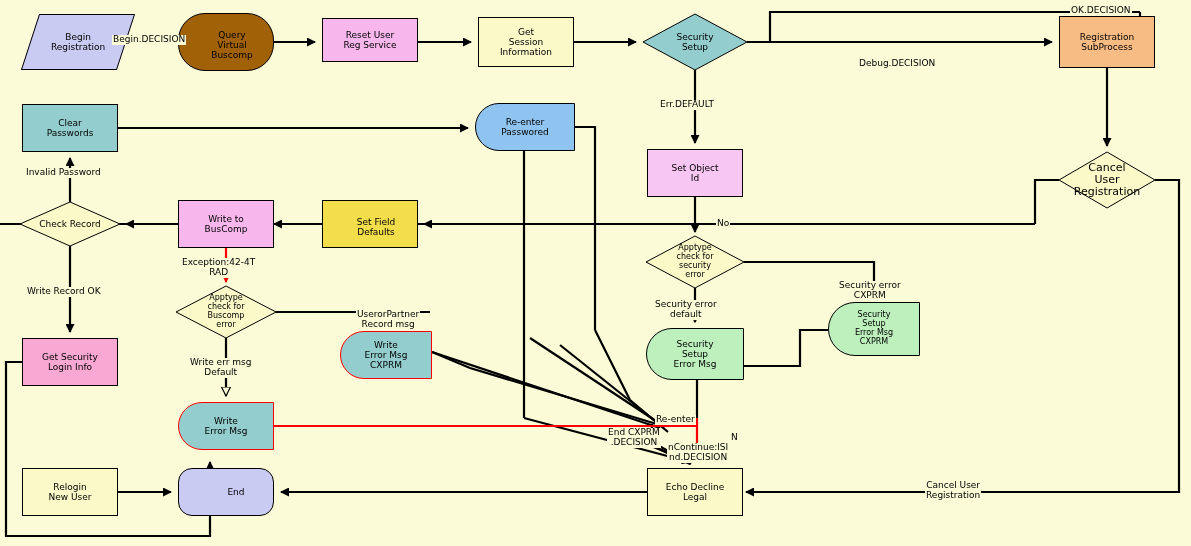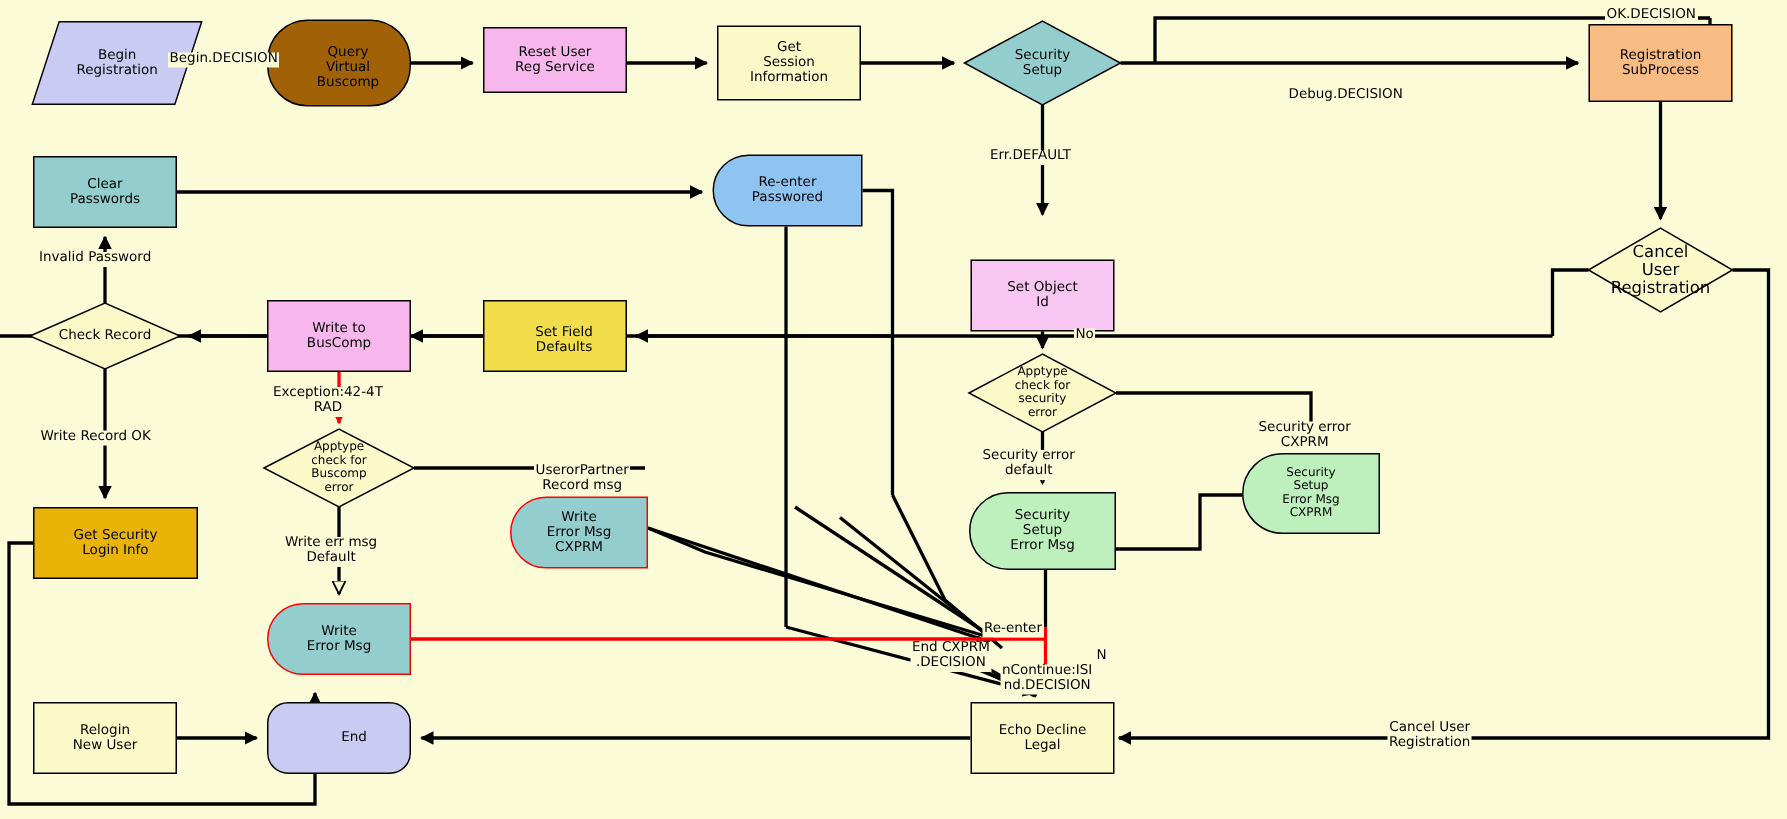--- a/index.html
+++ b/index.html
@@ -168,21 +168,21 @@
 SubProcess</span>
       </div>
       <div class="node k-process" style="left: 22px; top: 104px; width: 96px; height: 48px; background: rgb(148, 205, 205); font-size: 9px; border-color: rgb(0, 0, 0);">
         <span class="lbl" style="font-size: 9px;">Clear
 Passwords</span>
       </div>
       <div class="node k-dshape" style="left: 475px; top: 103px; width: 100px; height: 48px; background: rgb(143, 195, 240); font-size: 9px; border-color: rgb(0, 0, 0);">
         <span class="lbl" style="font-size: 9px;">Re-enter
 Passwored</span>
       </div>
-      <div class="node k-process" style="left: 647px; top: 149px; width: 96px; height: 48px; background: rgb(247, 198, 242); font-size: 9px; border-color: rgb(0, 0, 0); margin-top: 24px;">
+      <div class="node k-process" style="left: 647px; top: 149px; width: 96px; height: 48px; background: rgb(247, 198, 242); font-size: 9px; border-color: rgb(0, 0, 0);">
         <span class="lbl" style="font-size: 9px;">Set Object
 Id</span>
       </div>
       <div class="k-diamond-wrap" style="left: 1059px; top: 152px; width: 96px; height: 56px;">
         <svg width="96" height="56">
           <polygon points="0,28 48,0 96,28 48,56" fill="#fbf9c8" stroke="#000000" stroke-width="1"></polygon>
         </svg>
         <div class="dlabel" style="font-size: 11px;">Cancel
 User
 Registration</div>
@@ -230,21 +230,21 @@
       <div class="node k-dshape" style="left: 646px; top: 328px; width: 98px; height: 52px; background: rgb(189, 240, 189); font-size: 9px; border-color: rgb(0, 0, 0);">
         <span class="lbl" style="font-size: 9px;">Security
 Setup
 Error Msg</span>
       </div>
       <div class="node k-dshape" style="left: 340px; top: 331px; width: 92px; height: 48px; background: rgb(148, 205, 205); font-size: 9px; border-color: rgb(255, 0, 0);">
         <span class="lbl" style="font-size: 9px;">Write
 Error Msg
 CXPRM</span>
       </div>
-      <div class="node k-process" style="left: 22px; top: 338px; width: 110px; height: 48px; background: #eab308; font-size: 9px; border-color: rgb(0, 0, 0);">
+      <div class="node k-process" style="left: 22px; top: 338px; width: 96px; height: 48px; background: #f9a8d4; font-size: 9px; border-color: rgb(0, 0, 0);">
         <span class="lbl" style="font-size: 9px;">Get Security
 Login Info</span>
       </div>
       <div class="node k-dshape" style="left: 178px; top: 402px; width: 96px; height: 48px; background: rgb(148, 205, 205); font-size: 9px; border-color: rgb(255, 0, 0);">
         <span class="lbl" style="font-size: 9px;">Write
 Error Msg</span>
       </div>
       <div class="node k-process" style="left: 22px; top: 468px; width: 96px; height: 48px; background: rgb(251, 249, 200); font-size: 9px; border-color: rgb(0, 0, 0);">
         <span class="lbl" style="font-size: 9px;">Relogin
 New User</span>

